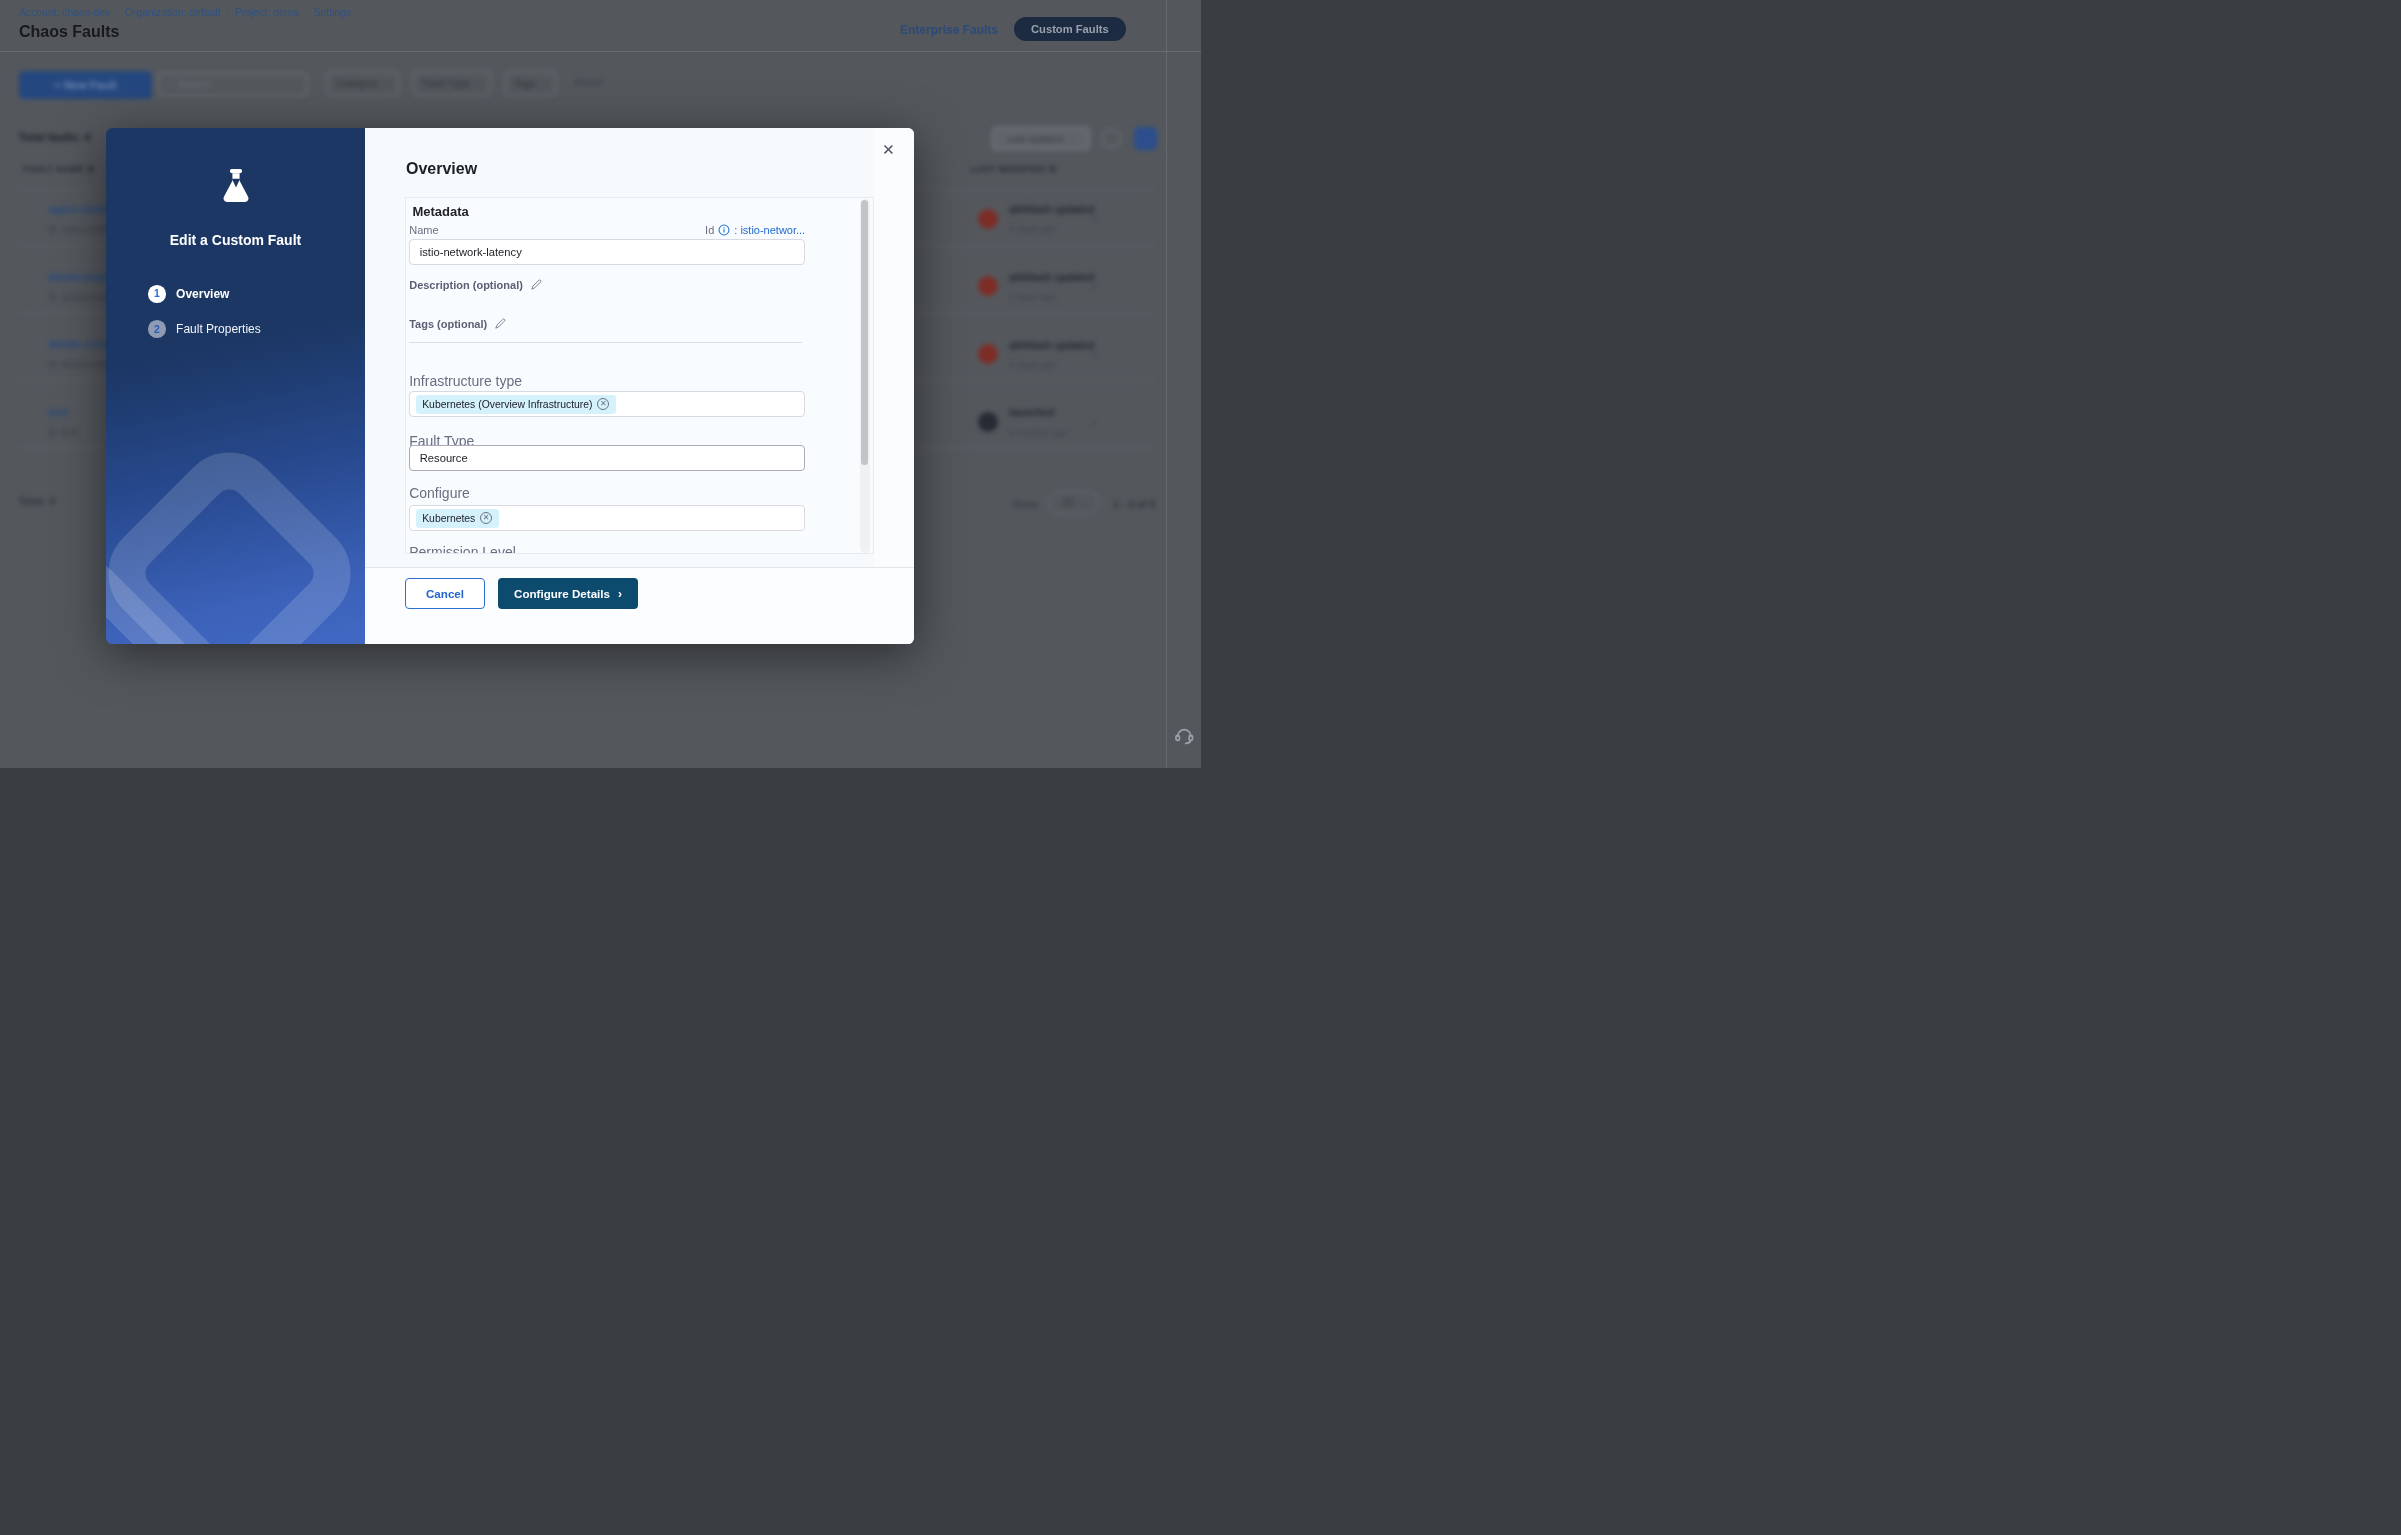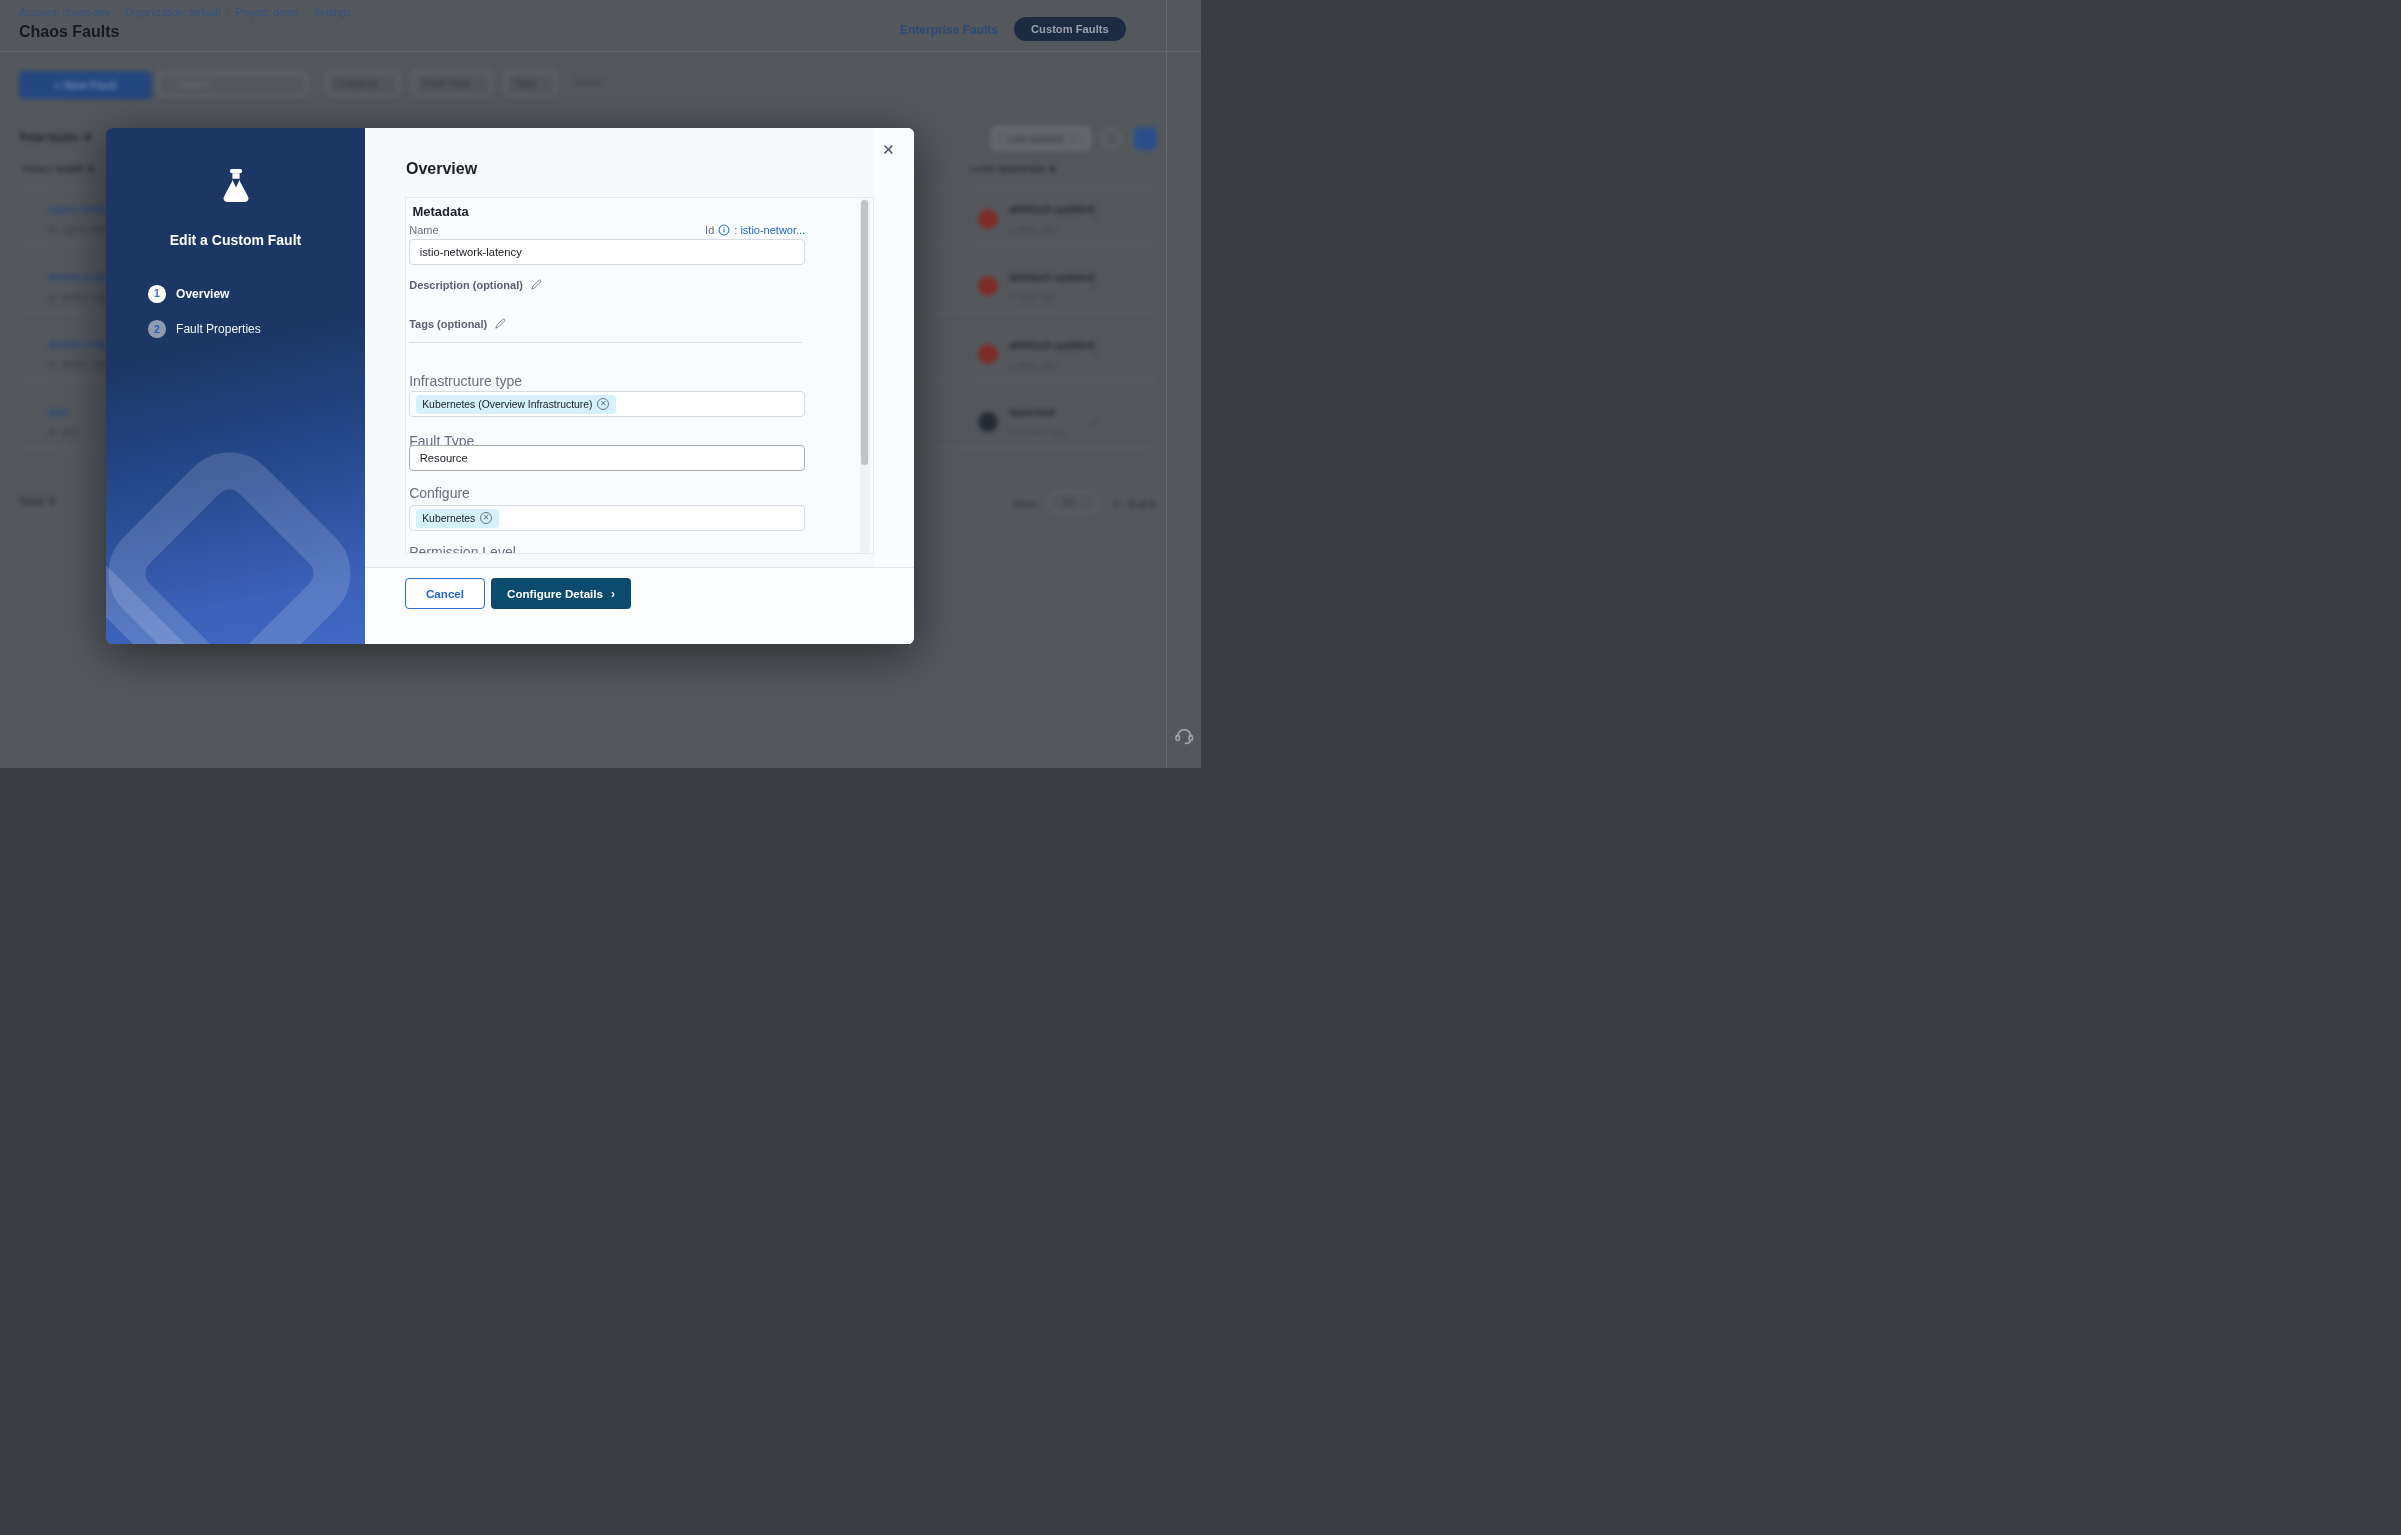--- a/index.html
+++ b/index.html
@@ -99,21 +99,21 @@
   .b-infra{top:193px;} .b-cat{top:307px;}
   .in-fault{top:247px;border:1.2px solid #a9abb6;}
   .tag{display:flex;align-items:center;gap:4.8px;height:19px;background:#d5f2fc;border-radius:3.2px;
     padding:0 6.4px;font-size:10.4px;color:#1a1c24;}
   .tag-x{width:12px;height:12px;border:0.8px solid #6b7280;border-radius:50%;color:#6b7280;font-size:8px;
     display:flex;align-items:center;justify-content:center;cursor:pointer;line-height:1;}
   .sb-track{position:absolute;left:495px;top:71px;width:9.6px;height:354px;border-radius:4.8px;background:#eff1f3;}
   .sb-thumb{position:absolute;left:496px;top:72px;width:7.2px;height:265px;border-radius:4px;background:#c2c4c8;cursor:grab;}
 
   .m-footer{position:absolute;left:0;right:0;bottom:0;height:77px;background:#fcfdff;border-top:0.8px solid #e2e5ea;
-    border-radius:0 0 6.4px 0;display:flex;gap:6px;padding:10.4px 0 0 40px;align-items:flex-start;}
+    border-radius:0 0 6.4px 0;display:flex;gap:13px;padding:10.4px 0 0 40px;align-items:flex-start;}
   .btn{height:31px;border-radius:4px;font-size:11.6px;font-weight:700;display:flex;align-items:center;cursor:pointer;}
   .btn-cancel{padding:0 20px;background:#fff;border:1.2px solid #2e6fd2;color:#2265ce;}
   .btn-primary{padding:0 16px;background:#0c4a6e;border:none;color:#fff;gap:8px;}
   .btn-primary .chev{font-size:12px;font-weight:700;}
   .pencil-svg,.info-svg{display:block;}
 </style>
 </head>
 <body>
 
 <div class="stage">

